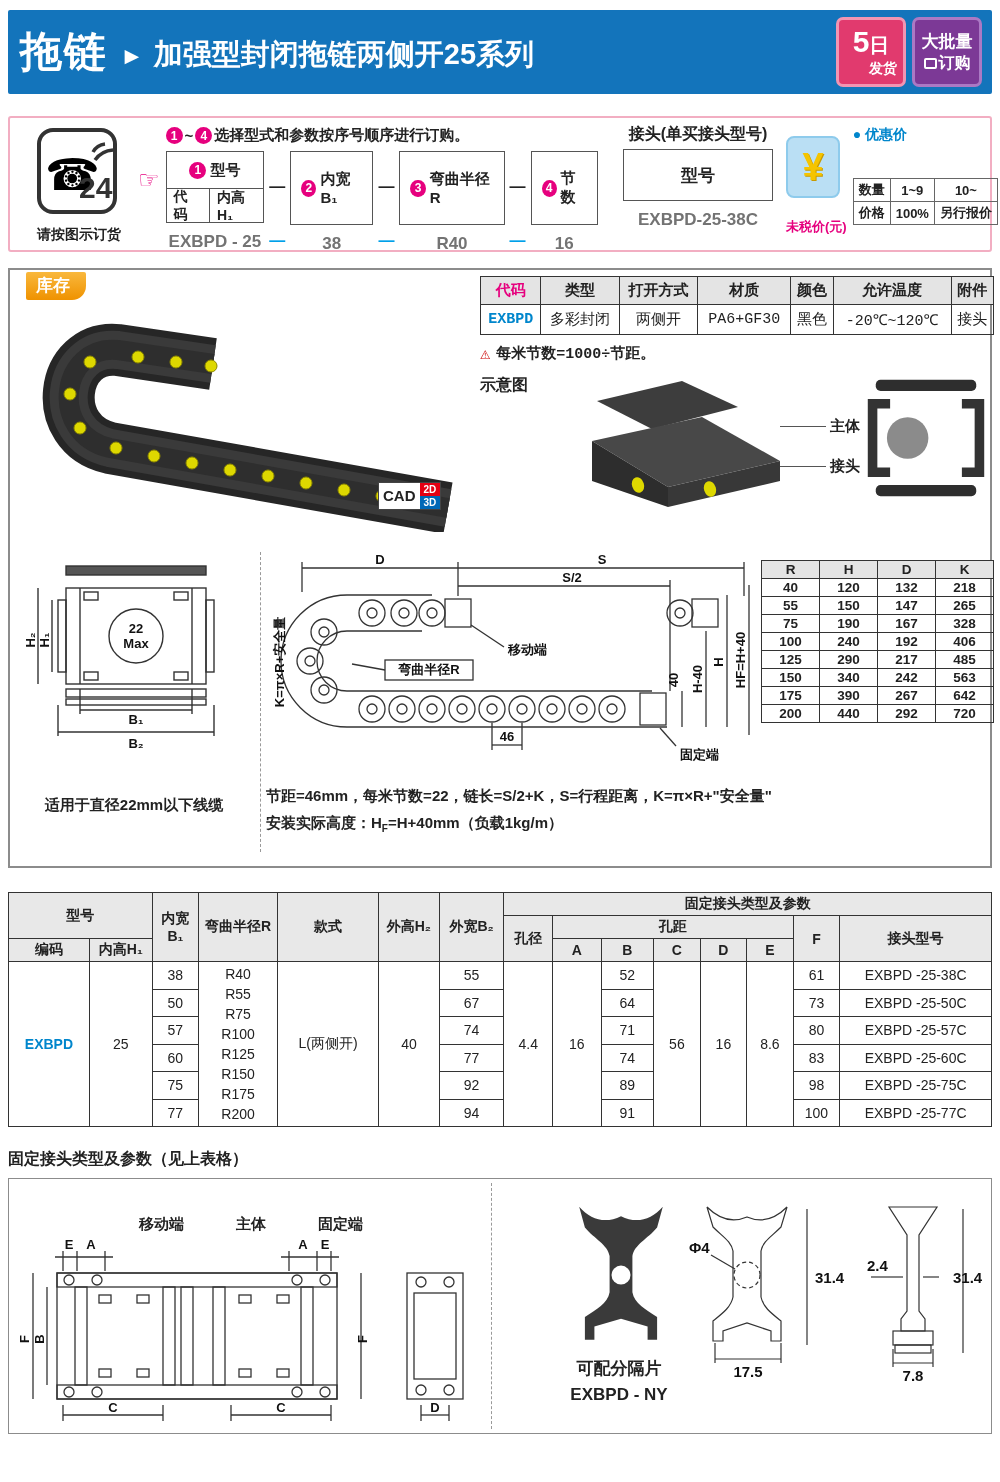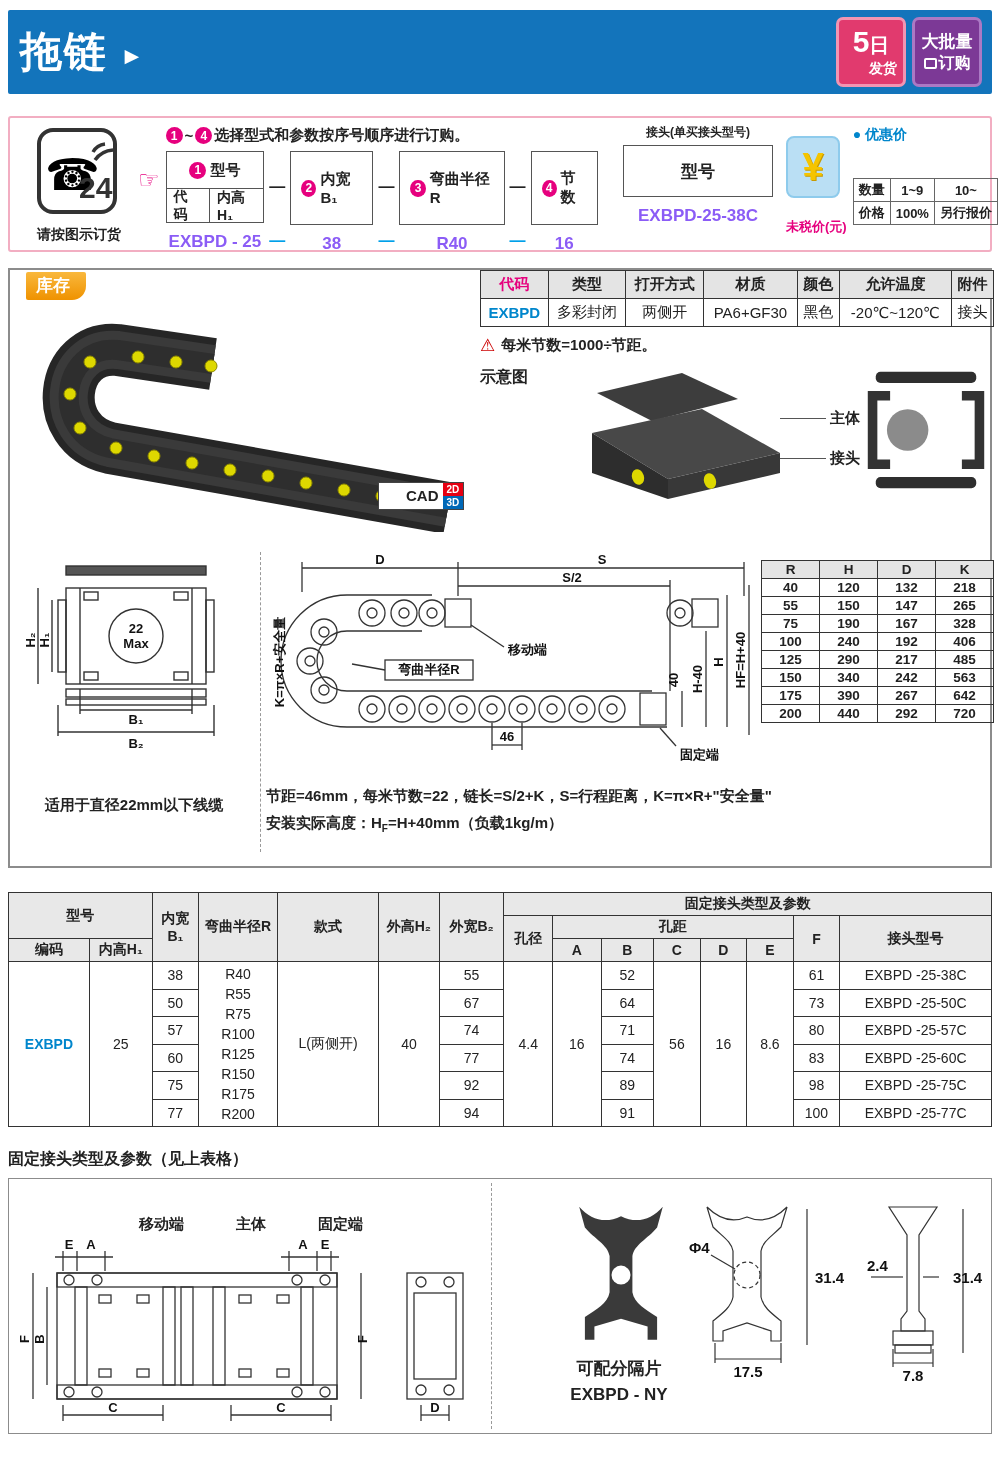--- a/index.html
+++ b/index.html
@@ -31,46 +31,46 @@
   .instr { font-size:15px; font-weight:bold; display:flex; align-items:center; gap:2px; margin:2px 0 6px 0; }
   .numc { display:inline-flex; width:17px; height:17px; border-radius:50%; background:#e6007e; color:#fff; font-size:12px; font-weight:bold; align-items:center; justify-content:center; }
   .boxes-row { display:flex; align-items:flex-start; }
   .ocol { display:flex; flex-direction:column; align-items:center; }
   .obox { border:1.5px solid #555; background:#fff; }
   .obox-top { display:flex; align-items:center; justify-content:center; gap:4px; font-size:15px; font-weight:bold; height:36px; padding:0 8px; }
   .obox-sub { display:flex; border-top:1.5px solid #555; height:34px; }
   .obox-sub span { display:flex; align-items:center; justify-content:center; font-size:14px; font-weight:bold; padding:0 7px; }
   .obox-sub span:first-child { border-right:1.5px solid #555; }
   .obox-single { height:72px; display:flex; align-items:center; justify-content:center; gap:4px; font-size:15px; font-weight:bold; padding:0 10px; }
-  .oval { color:#8b5cf6; font-size:17px; font-weight:bold; margin-top:9px; }
+  .oval { color:#737373; font-size:17px; font-weight:bold; margin-top:9px; }
   .dash-col { display:flex; flex-direction:column; align-items:center; width:28px; }
   .dash1 { height:72px; display:flex; align-items:center; font-size:16px; font-weight:bold; }
   .dash2 { color:#00a0e9; font-size:16px; font-weight:bold; margin-top:9px; }
   .conn-col { width:172px; margin-left:14px; display:flex; flex-direction:column; align-items:center; }
-  .conn-title { font-size:12px; font-weight:bold; margin-bottom:4px; white-space:nowrap; }
+  .conn-title { font-size:16px; font-weight:bold; margin-bottom:4px; white-space:nowrap; }
   .conn-box { border:1.5px solid #555; width:150px; height:52px; display:flex; align-items:center; justify-content:center; font-size:17px; font-weight:bold; }
   .price-col { width:196px; margin-left:2px; }
   .price-flex { display:flex; gap:6px; }
   .yen-box { width:54px; height:62px; background:#badff4; border:2px solid #8ecbec; border-radius:8px; display:flex; align-items:center; justify-content:center; margin-top:12px; }
   .yen { color:#f5c400; font-size:38px; font-weight:bold; text-shadow:1px 1px 0 #c79a00; }
   .yen-caption { color:#e6007e; font-size:13px; font-weight:bold; margin-top:20px; white-space:nowrap; }
   .deal { color:#0086cc; font-size:14px; font-weight:bold; margin:2px 0 3px 0; }
   .price-table { border-collapse:collapse;margin-top:34px; }
   .price-table td { border:1px solid #666; font-size:13px; font-weight:bold; text-align:center; padding:2px 5px; white-space:nowrap; }
 
   
   .stock { position:relative; margin-top:16px; height:600px; border:2px solid #8c8c8c; background:#fff; }
   .stock-badge { position:absolute; left:16px; top:2px; background:linear-gradient(#f9b83d,#ef9200); color:#fff; font-size:17px; font-weight:bold; padding:2px 16px 3px 10px; border-radius:2px 2px 14px 2px; z-index:3; }
   .photo { position:absolute; left:8px; top:32px; }
-  .cad-badge { position:absolute; left:368px; top:212px; display:flex; border:1.5px solid #444; background:#fff; align-items:stretch;padding-left:23px; }
+  .cad-badge { position:absolute; left:368px; top:212px; display:flex; border:1.5px solid #444; background:#fff; align-items:stretch; }
   .cad-txt { font-size:15px; font-weight:bold; padding:4px 4px; }
   .cad-col { display:flex; flex-direction:column; }
   .cad-2d { background:#e60012; color:#fff; font-size:10px; font-weight:bold; padding:1px 4px; }
   .cad-3d { background:#0068b7; color:#fff; font-size:10px; font-weight:bold; padding:1px 4px; }
-  .stock-right { position:absolute; left:470px; top:0; width:514px; }
+  .stock-right { position:absolute; left:470px; top:6px; width:514px;font-family:Liberation Mono, monospace; }
   .spec-table { border-collapse:collapse; width:100%; }
   .spec-table th, .spec-table td { border:1.5px solid #333; text-align:center; font-size:15px; padding:4px 2px; white-space:nowrap; }
   .spec-table th { background:#e4e4e4; font-weight:bold; }
   .magenta { color:#e6007e; }
   .blue { color:#0086cc; font-weight:bold; }
   .warns { margin-top:8px; }
   .warn-line { display:flex; align-items:center; gap:6px; font-size:15px; font-weight:bold; margin-bottom:5px; }
   .warn-icon::before { content:"⚠"; color:#cc0000; font-size:17px; }
   .schem { position:relative; height:140px; margin-top:2px; }
   .schem-label { position:absolute; left:0; top:6px; font-size:16px; font-weight:bold; }
@@ -111,20 +111,21 @@
   .dimb { font-size:15px; font-weight:bold; fill:#111; }
 </style>
 </head>
 <body>
 
 <div class="page">
 
   <div class="banner">
     <span class="brand">拖链</span>
     <span class="arrow">►</span>
+    <span class="banner-title">加强型封闭拖链两侧开25系列</span>
     <div class="badges">
       <div class="badge badge-pink">
         <span class="big"><span>5</span><span class="ri">日</span></span>
         <span class="small">发货</span>
       </div>
       <div class="badge badge-purple">
         <span class="l1">大批量</span>
         <span class="l2">
             <span class="mini-icon"></span>
             <span>订购</span>

